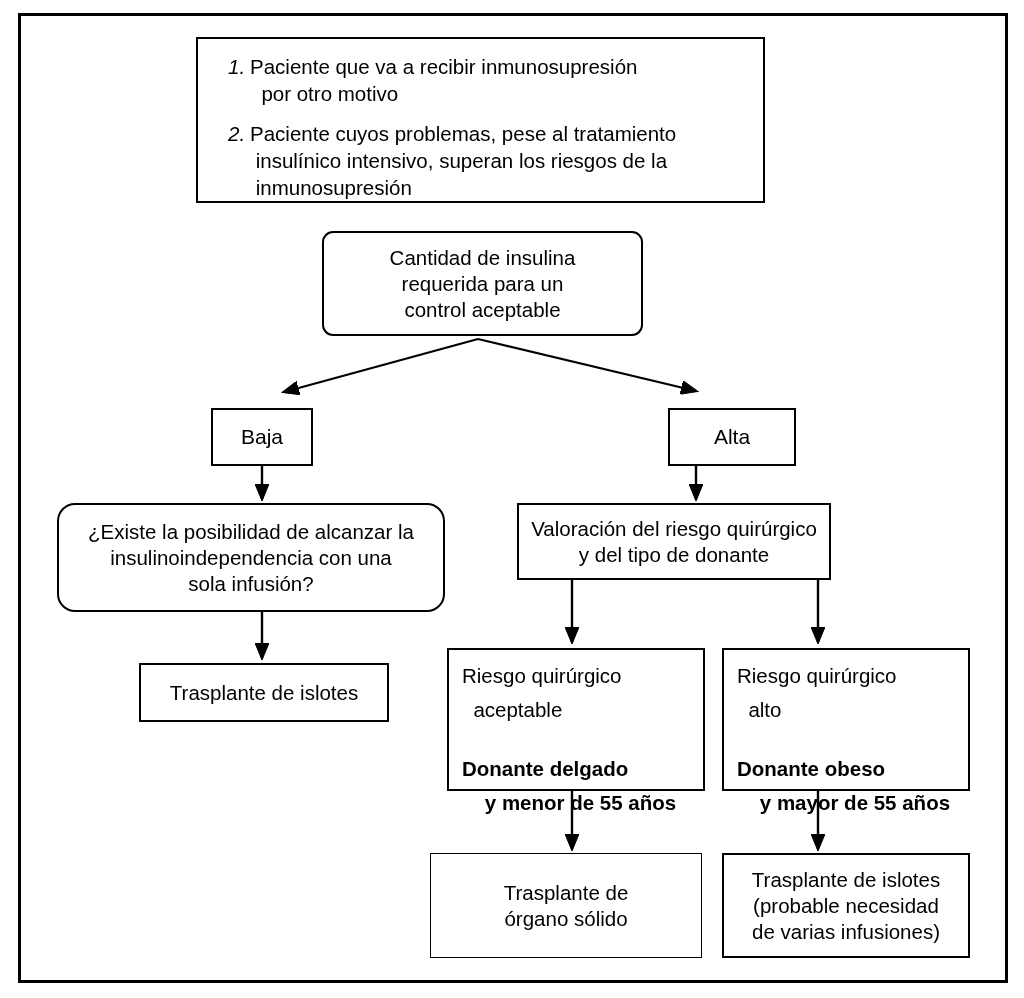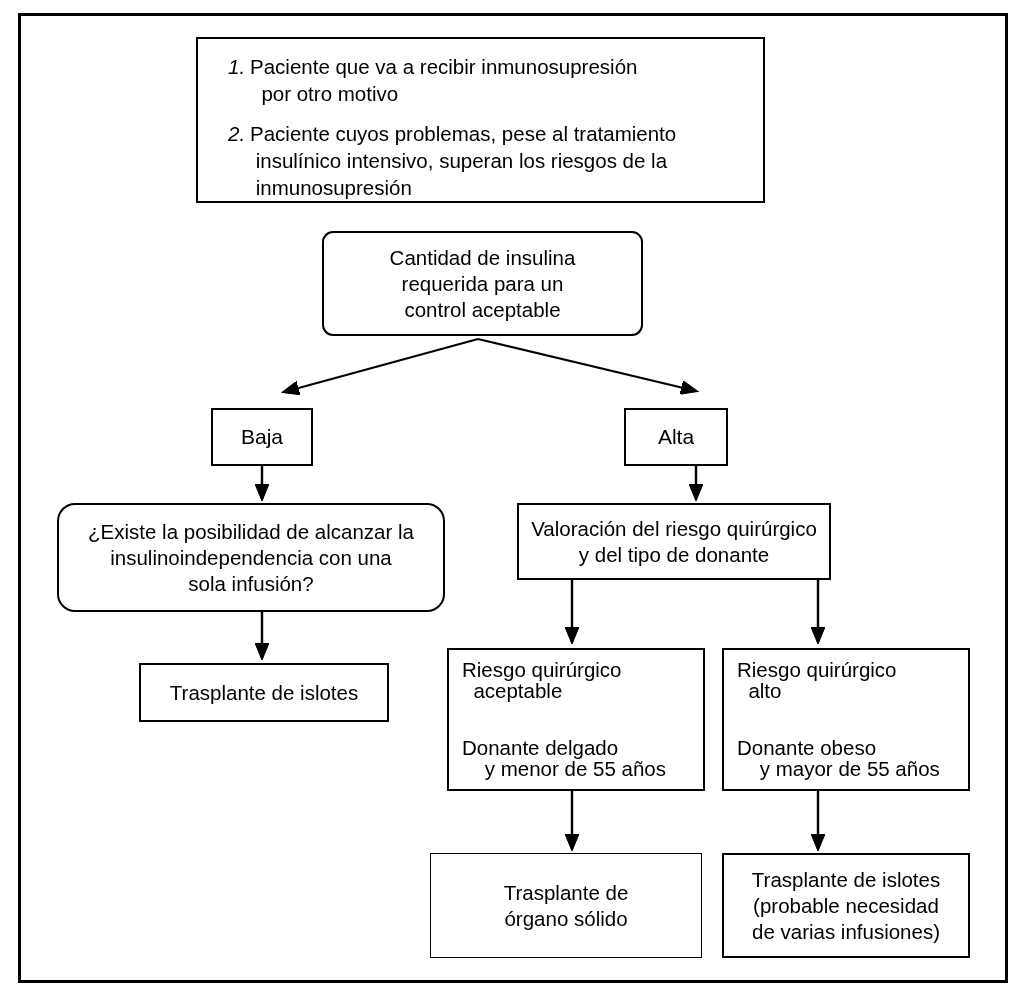--- a/index.html
+++ b/index.html
@@ -54,34 +54,34 @@
   .criteria-item { display: flex; }
   .criteria-item + .criteria-item { margin-top: 13px; }
   .criteria-num {
     flex: 0 0 22px;
     font-style: italic;
     white-space: pre;
   }
 
   .box-insulin   { left: 322px; top: 231px; width: 321px; height: 105px; border-radius: 11px; }
   .box-low       { left: 211px; top: 408px; width: 102px; height: 58px; font-size: 21px; }
-  .box-high      { left: 624px; top: 408px; width: 104px; height: 58px; font-size: 21px; }
+  .box-high      { left: 668px; top: 408px; width: 128px; height: 58px; font-size: 21px; }
   .box-question  { left: 57px;  top: 503px; width: 388px; height: 109px; border-radius: 18px; }
   .box-islet     { left: 139px; top: 663px; width: 250px; height: 59px; }
   .box-assess    { left: 517px; top: 503px; width: 314px; height: 77px; }
 
   .box-risk {
     display: block;
     text-align: left;
     padding: 9px 4px 0 13px;
-    line-height: 21px;
+    line-height: 34px;
   }
   .box-risk-acceptable { left: 447px; top: 648px; width: 258px; height: 143px; }
   .box-risk-high       { left: 722px; top: 648px; width: 248px; height: 143px; }
-  .risk-donor-line { margin-top: 36px; }
+  .risk-donor-line { margin-top: 25px; font-weight: bold; }
 
   .box-solid-organ { left: 430px; top: 853px; width: 272px; height: 105px; border-width: 1.5px; text-align: center; }
   .box-islet-multi { left: 722px; top: 853px; width: 248px; height: 105px; }
 
   .connector-layer line, .connector-layer path { stroke: #000000; }
 </style>
 </head>
 <body>
 
 <div class="stage">

